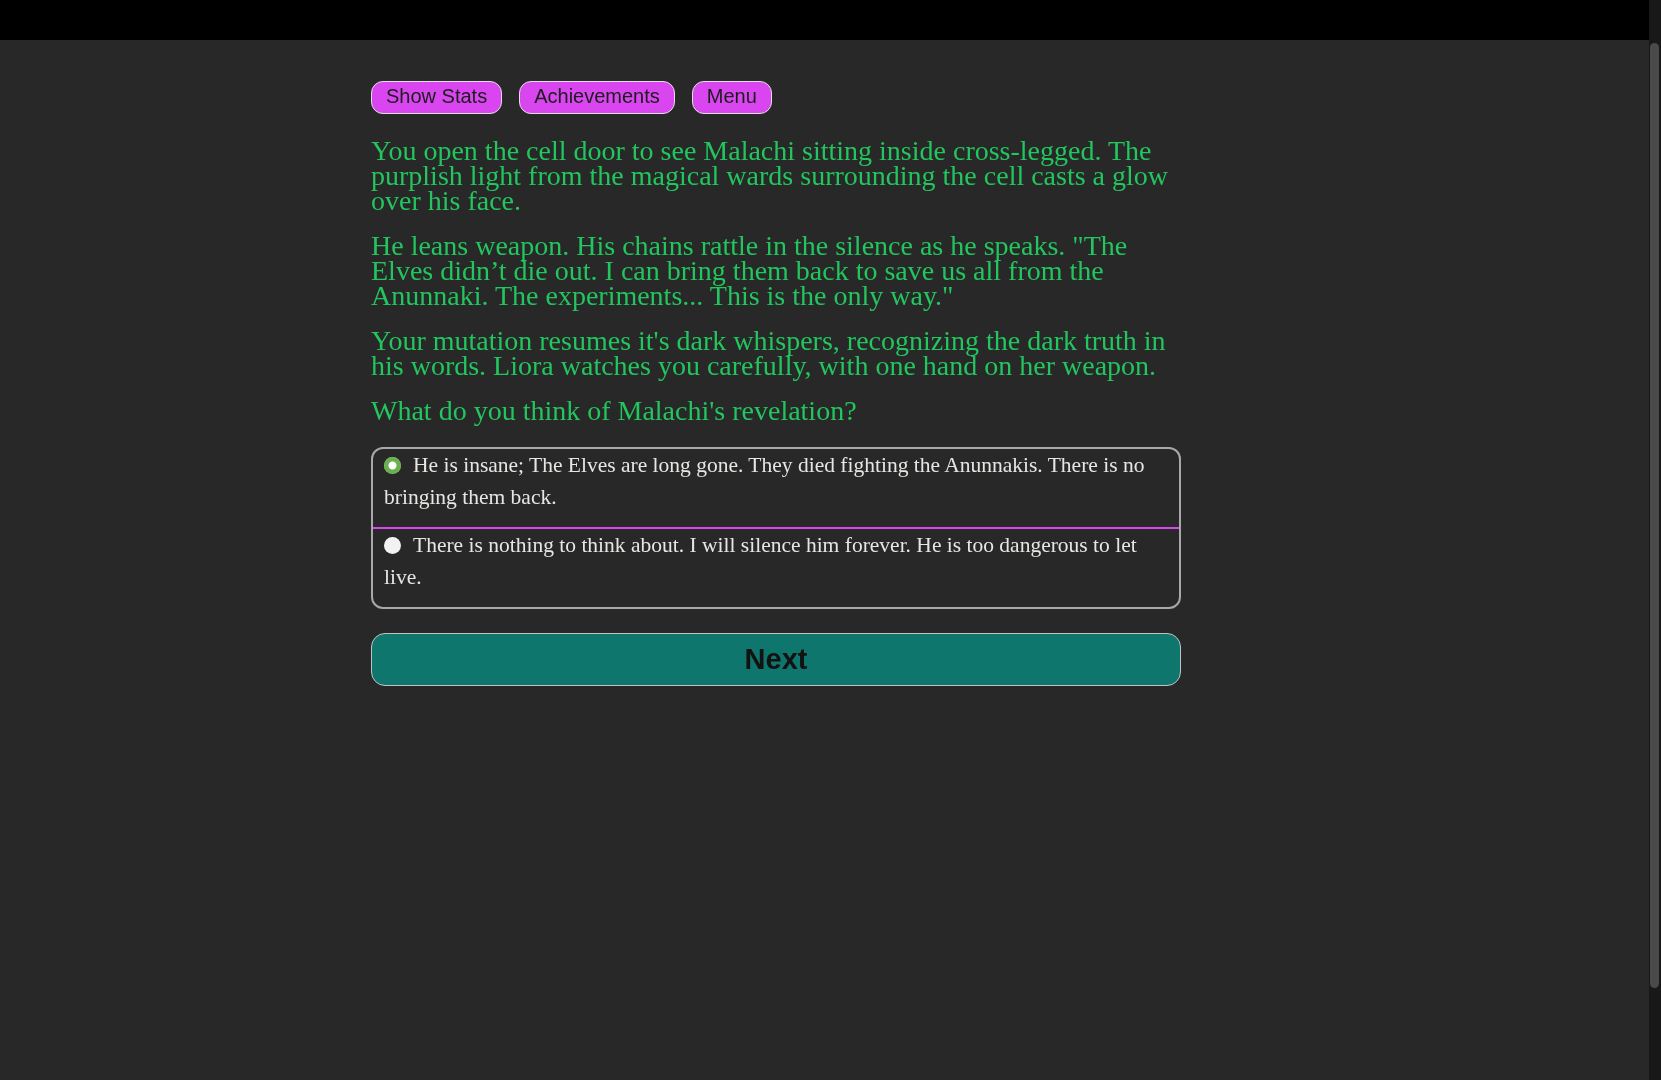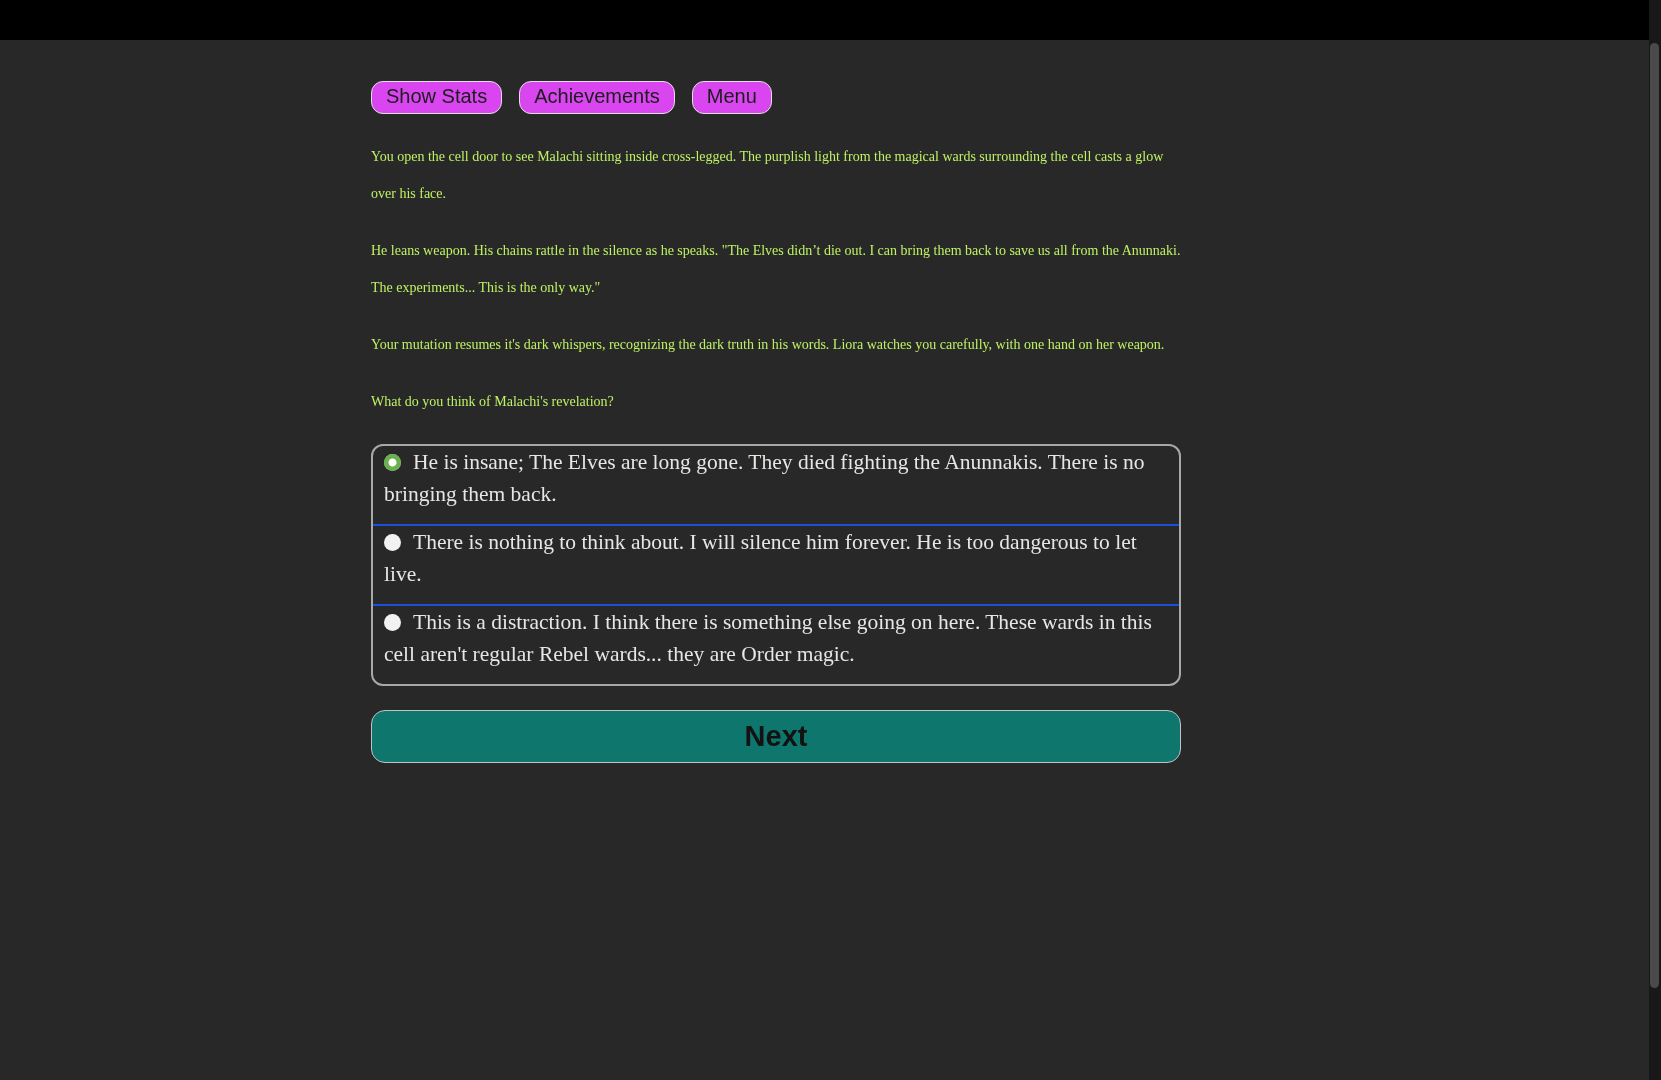--- a/index.html
+++ b/index.html
@@ -37,41 +37,41 @@
     font-size: 20px; font-weight: 500;
     color: #1c1c1c;
     background: #d946ef;
     border: 1px solid #e0e0e0;
     border-radius: 12px;
     padding: 3px 14px 5px 14px;
     line-height: 23px;
     cursor: pointer;
   }
   .story p {
-    font-size: 14px;
-    line-height: 37px;
-    color: #bef264;
+    font-size: 28px;
+    line-height: 25px;
+    color: #22c55e;
     margin-bottom: 20px;
   }
   .story .quote-italic { }
   .choice-box {
     border: 2px solid #a8a8a8;
     border-radius: 12px;
     margin-top: 24px;
     overflow: hidden;
   }
   .choice-row {
     display: block;
     padding: 0 12px 14px 11px;
     font-size: 21.5px;
     line-height: 32px;
     color: #e8e6e3;
     cursor: pointer;
   }
-  .choice-row + .choice-row { border-top: 2px solid #1d4ed8; }
+  .choice-row + .choice-row { border-top: 2px solid #d946ef; }
   .radio {
     display: inline-block;
     width: 17px; height: 17px;
     border-radius: 50%;
     background: #f2f2f2;
     margin-right: 12px;
     vertical-align: -2px;
     cursor: pointer;
   }
   .radio.selected {
@@ -108,21 +108,20 @@
   <div class="story">
     <p>You open the cell door to see Malachi sitting inside cross-legged. The purplish light from the magical wards surrounding the cell casts a glow over his face.</p>
     <p><span>He leans weapon. His chains rattle in the silence as he speaks. "</span><span class="quote-italic">The Elves didn’t die out. I can bring them back to save us all from the Anunnaki. The experiments... This is the only way.</span><span>"</span></p>
     <p>Your mutation resumes it's dark whispers, recognizing the dark truth in his words. Liora watches you carefully, with one hand on her weapon.</p>
     <p>What do you think of Malachi's revelation?</p>
   </div>
 
   <div class="choice-box">
     <label class="choice-row"><span class="radio selected"></span><span>He is insane; The Elves are long gone. They died fighting the Anunnakis. There is no bringing them back.</span></label>
     <label class="choice-row"><span class="radio"></span><span>There is nothing to think about. I will silence him forever. He is too dangerous to let live.</span></label>
-    <label class="choice-row"><span class="radio"></span><span>This is a distraction. I think there is something else going on here. These wards in this cell aren't regular Rebel wards... they are Order magic.</span></label>
   </div>
 
   <button class="next-button">Next</button>
 
 </div>
 
 <div class="scrollbar">
   <div class="thumb"></div>
 </div>
 

